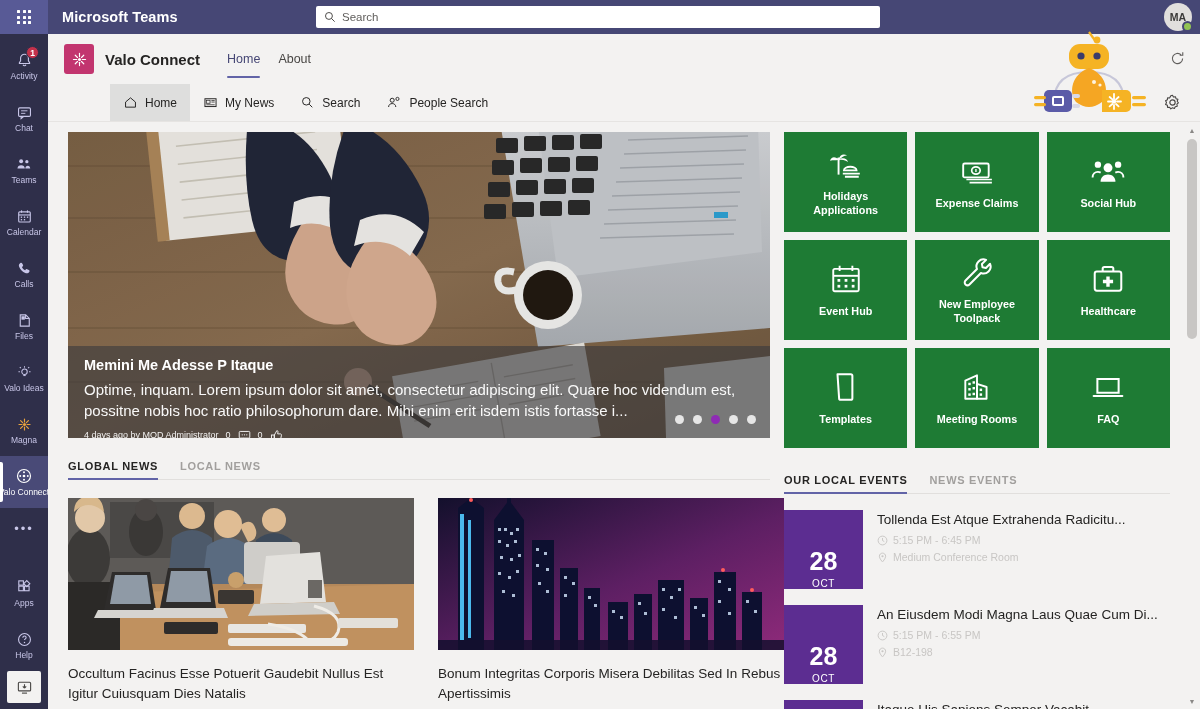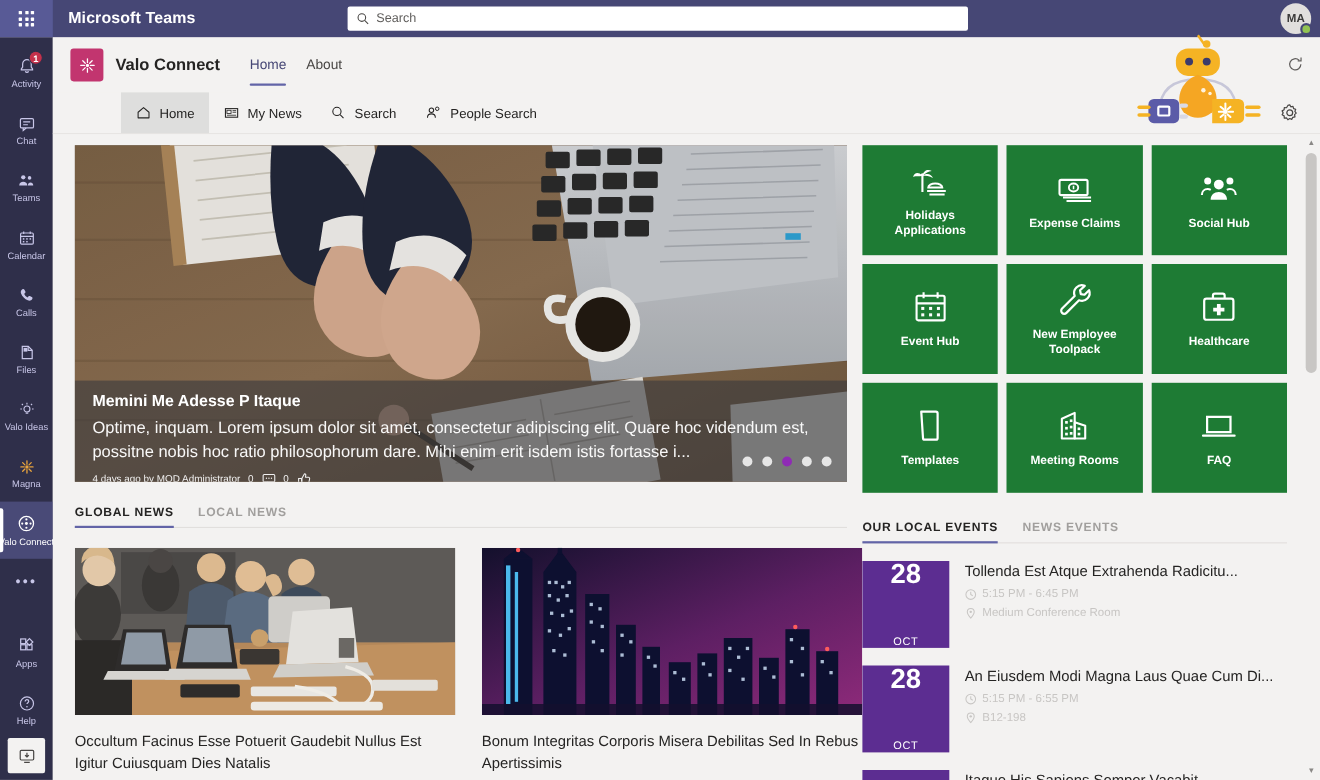--- a/index.html
+++ b/index.html
@@ -153,21 +153,21 @@
     background: #1e7b34; color: #fff; height: 100px; display: flex; flex-direction: column;
     align-items: center; justify-content: center; gap: 9px; cursor: pointer; padding: 0 6px;
   }
   .tile-lbl { font-size: 10.8px; font-weight: bold; text-align: center; line-height: 1.25; }
 
   
   .events { margin-top: 26px; }
   .ev-row { display: flex; gap: 14px; margin-top: 16px; cursor: pointer; }
   .ev-date {
     width: 79px; height: 79px; background: #5c2d91; color: #fff; flex: 0 0 79px;
-    display: flex; flex-direction: column; align-items: center; justify-content: space-between;
+    display: flex; flex-direction: column; align-items: center; justify-content: flex-end;
   }
   .ev-day { font-size: 25px; font-weight: bold; line-height: 1; }
   .ev-mon { font-size: 10px; font-weight: normal; letter-spacing: .6px; margin-top: 4px; }
   .ev-info { flex: 1; min-width: 0; padding-top: 1px; }
   .ev-title { font-size: 13.5px; color: #252423; line-height: 1.35; }
   .ev-sub { font-size: 10.5px; color: #c8c6c4; display: flex; align-items: center; gap: 5px; margin-top: 5px; }
 
   
   .vscroll { position: absolute; right: 0; top: 0; bottom: 0; width: 16px; background: #f3f2f1; }
   .vs-up, .vs-down {

